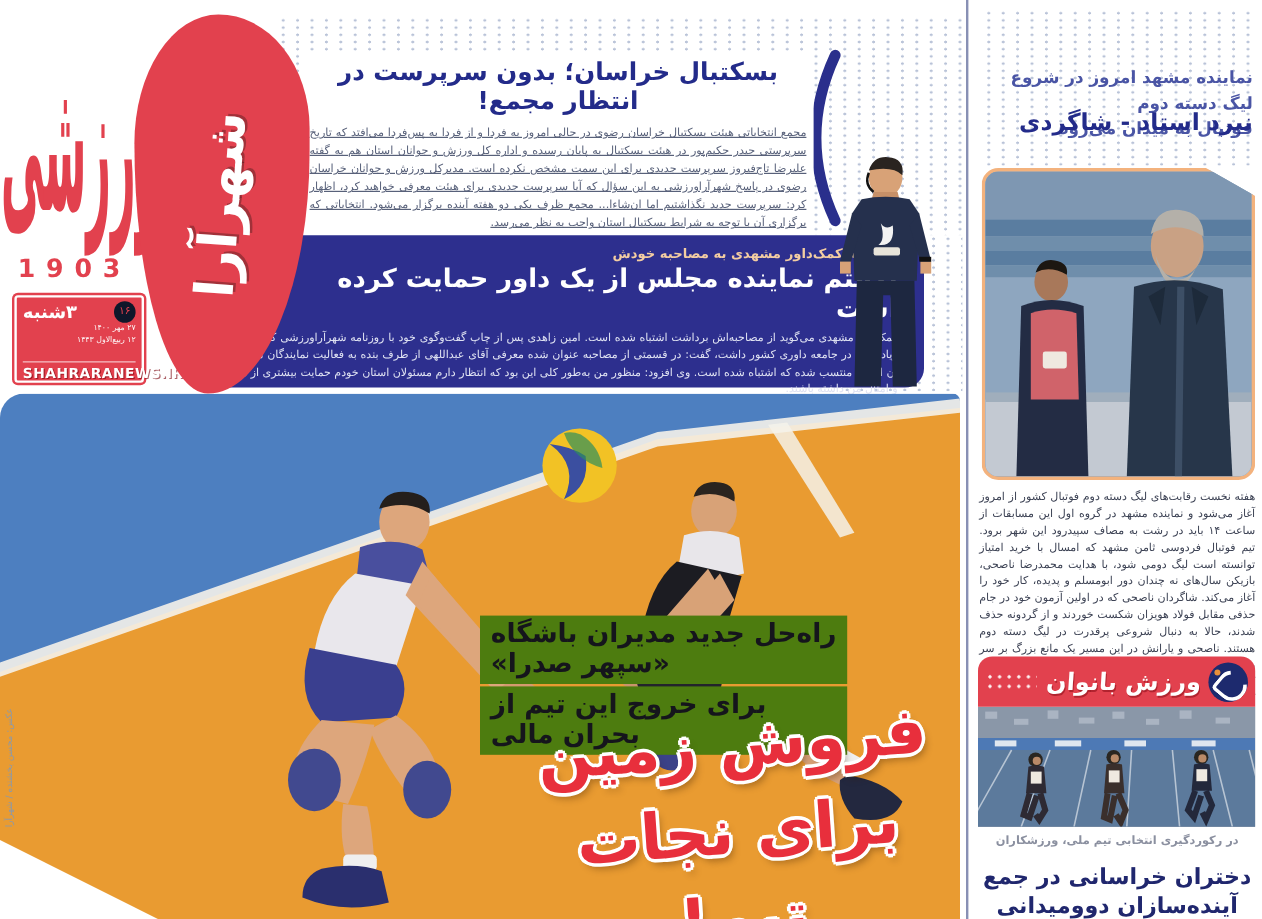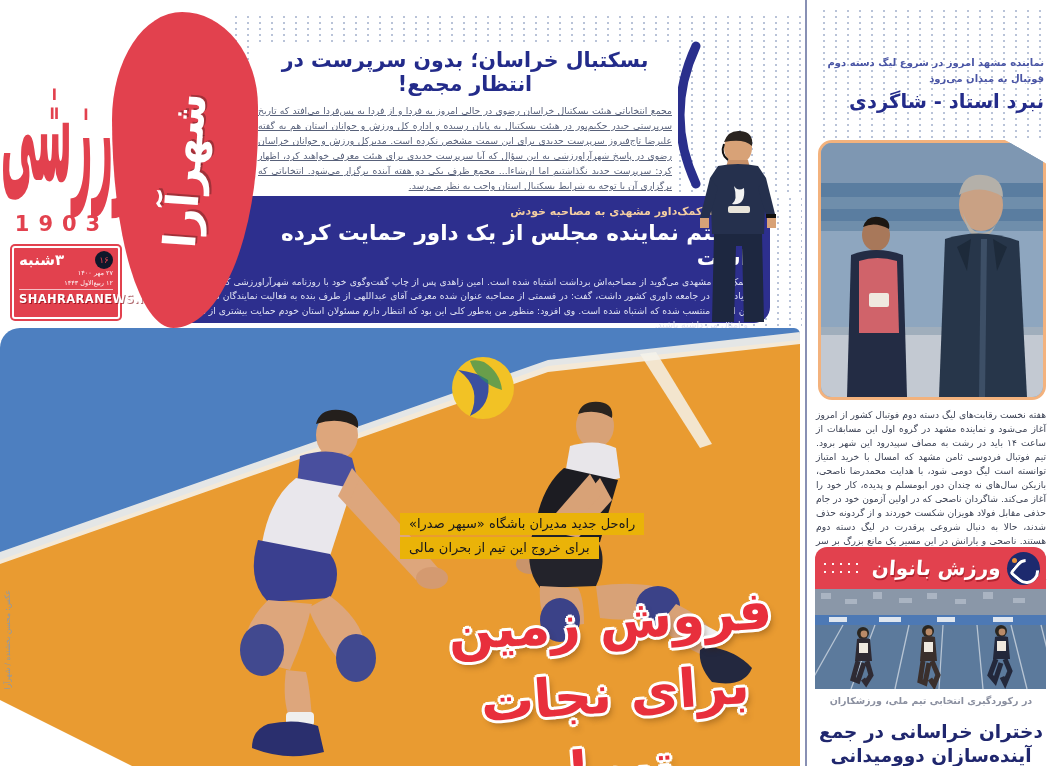--- a/index.html
+++ b/index.html
@@ -46,21 +46,21 @@
     box-shadow: 0 0 0 2px #e2414e; border-radius: 3px;
     padding: 3px 5px; color:#fff;
   }
   .datebox .row1 { display:flex; align-items:center; justify-content:space-between; }
   .datebox .badge {
     width: 18px; height: 18px; background:#0f172a; color:#e2414e;
     border-radius:50%; font-size:9px; font-weight:normal;
     display:flex; align-items:center; justify-content:center;
   }
   .datebox .day { font-size:15px; font-weight:900; }
-  .datebox .dates { font-size:6.5px; line-height:1.5; opacity:.95; border-bottom:1px solid rgba(255,255,255,.7); padding-bottom:0; }
+  .datebox .dates { font-size:6.5px; line-height:1.5; opacity:.95; border-bottom:1px solid rgba(255,255,255,.7); padding-bottom:12px; }
   .datebox .site { font-size:11.5px; font-weight:900; letter-spacing:.4px; direction:ltr; text-align:center; margin-top:2px;
     text-shadow: 1px 1px 0 rgba(120,0,10,.6); }
   
   .story1 { left: 252px; top: 44px; width: 426px; background:#fff; padding: 4px 6px; z-index: 5; }
   .story1 h1 { color:#232b8a; font-size:20.5px; font-weight:900; text-align:center; letter-spacing:-.3px; }
   .story1 p { margin-top: 7px; color:#58617a; font-size:9.3px; line-height:1.62; text-align:justify;text-decoration:underline; }
   .paren { left: 660px; top: 40px; z-index: 4; }
   
   .story2 {
     left: 172px; top: 196px; width: 598px; height: 127px;
@@ -71,42 +71,42 @@
   .story2 h2 { color:#ffffff; font-size:21.5px; font-weight:900; text-align:right; margin-top:2px; padding-left:95px; letter-spacing:-.3px;}
   .story2 p { color:#dfe2f2; font-size:9.2px; line-height:1.55; text-align:justify; margin-top:5px; padding-left:8px;}
   .referee { left: 688px; top: 126px; width: 100px; height: 200px; z-index: 8; }
   
   .mainphoto {
     left: 0; top: 328px; width: 800px; height: 438px;
     border-radius: 20px 6px 0 0; overflow:hidden; z-index: 7;
   }
   .photo-kicker { left: 400px; top: 513px; width: 306px; text-align:left; z-index: 9; }
   .photo-kicker span {
-    display:inline-block; background:#eab308; color:#15151c;
-    font-size:13px; font-weight:400; padding: 3px 9px 4px;
+    display:inline-block; background:#4d7c0f; color:#15151c;
+    font-size:22px; font-weight:700; padding: 3px 9px 4px;
     margin-bottom: 2px;
   }
   .photo-head {
     left: 430px; top: 584px; width: 370px; z-index: 9;
     transform: rotate(-4deg);
     color:#e82f3c; font-weight:900; font-size:53px; line-height:1.38;
     text-align: center;
     text-shadow:
       -2px -2px 0 #fff, 2px -2px 0 #fff, -2px 2px 0 #fff, 2px 2px 0 #fff,
       0 -3px 0 #fff, 0 3px 0 #fff, -3px 0 0 #fff, 3px 0 0 #fff,
       3px 5px 6px rgba(60,30,0,.35);
   }
   .credit {
     left: 3px; top: 590px; z-index: 9;
     writing-mode: vertical-rl; transform: rotate(180deg);
     font-size: 7.5px; color:#8d99a8; letter-spacing:.5px;
   }
   
   .divider { left: 805px; top: 0; width: 2px; height: 766px; background:#8890b4; }
-  .sb-kicker { left: 818px; top: 55px; width: 226px; text-align:right; color:#4a55a5; font-size:10px; font-weight:bold; line-height:1.55; }
+  .sb-kicker { left: 818px; top: 55px; width: 226px; text-align:right; color:#4a55a5; font-size:14px; font-weight:bold; line-height:1.55; }
   .sb-head1 { left: 816px; top: 90px; width: 228px; text-align:right; color:#232b8a; font-size:19.5px; font-weight:900; letter-spacing:-.2px; }
   .coachphoto {
     left: 818px; top: 140px; width: 228px; height: 260px;
     border: 3px solid #f3b27d; border-radius: 14px;
     clip-path: polygon(0 0, 82% 0, 100% 9%, 100% 100%, 0 100%);
     overflow: hidden; background:#8ea6bf;
   }
   .sb-body { left: 816px; top: 408px; width: 230px; color:#3c4254; font-size:9.2px; line-height:1.52; text-align:justify; }
   .women-banner {
     left: 815px; top: 547px; width: 231px; height: 42px;

